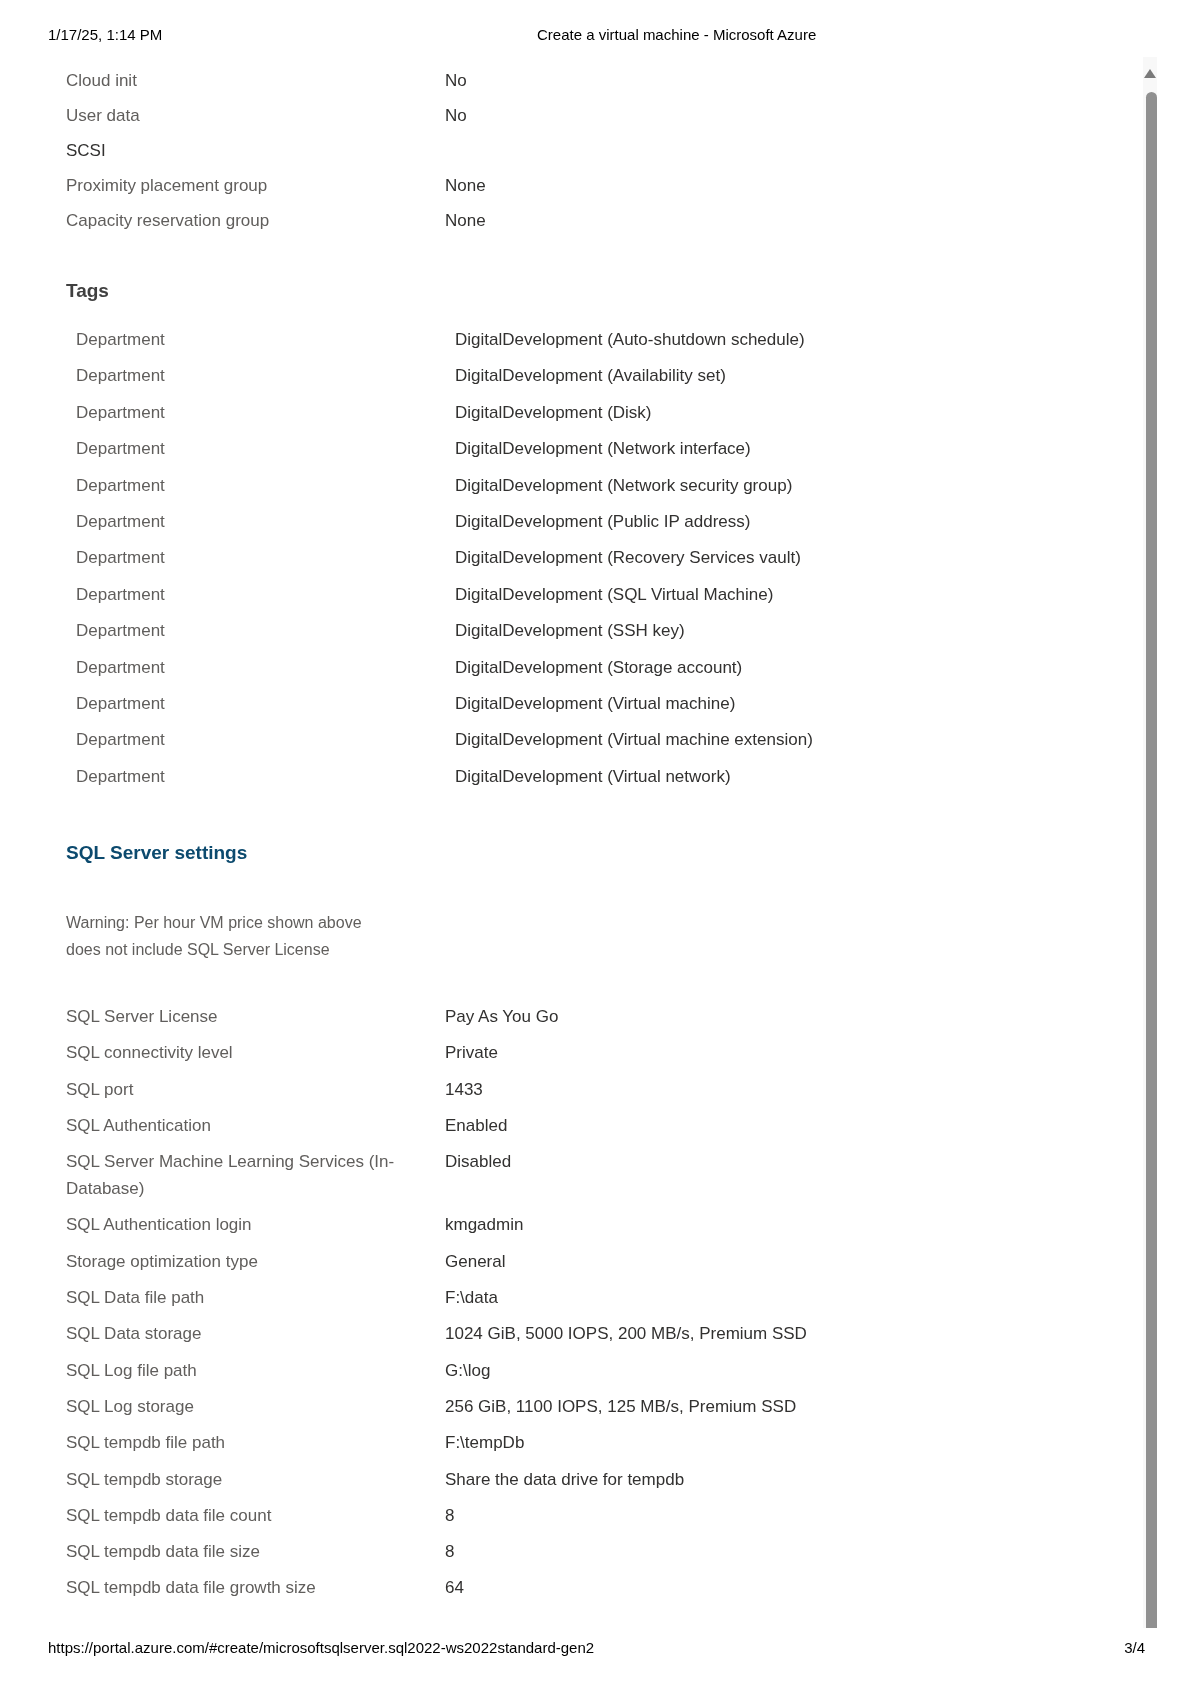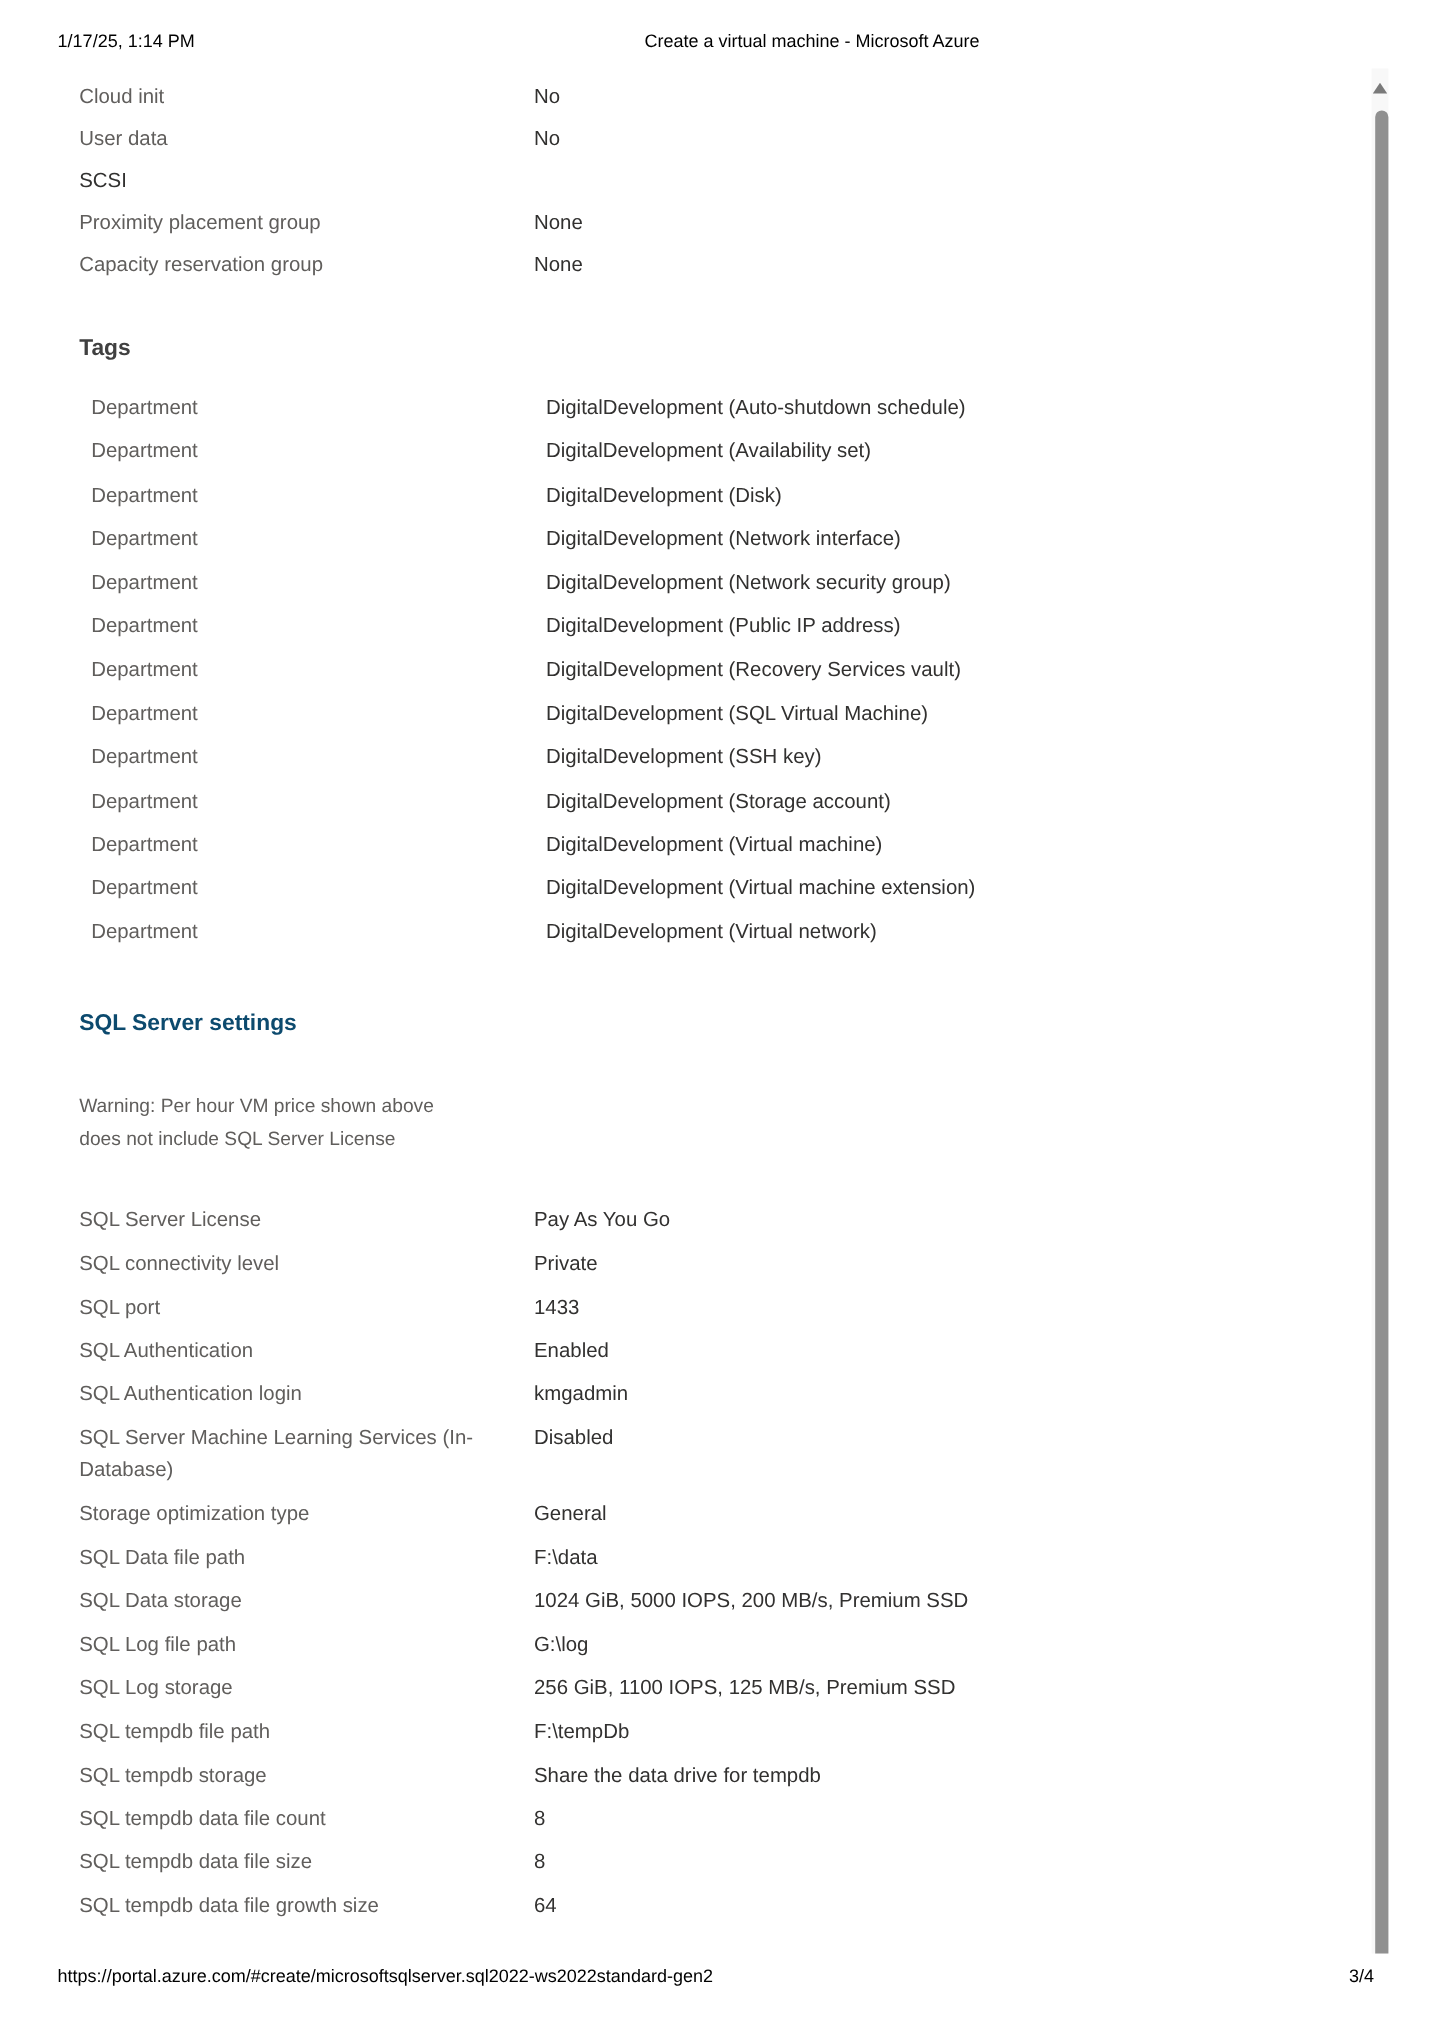--- a/index.html
+++ b/index.html
@@ -185,27 +185,27 @@
       <span class="lbl">SQL port</span>
       <span class="val">1433</span>
     </div>
 
     <div class="row">
       <span class="lbl">SQL Authentication</span>
       <span class="val">Enabled</span>
     </div>
 
     <div class="row">
+      <span class="lbl">SQL Server Machine Learning Services (In-Database)</span>
+      <span class="val">Disabled</span>
+    </div>
+
+    <div class="row">
       <span class="lbl">SQL Authentication login</span>
       <span class="val">kmgadmin</span>
-    </div>
-
-    <div class="row">
-      <span class="lbl">SQL Server Machine Learning Services (In-Database)</span>
-      <span class="val">Disabled</span>
     </div>
 
     <div class="row">
       <span class="lbl">Storage optimization type</span>
       <span class="val">General</span>
     </div>
 
     <div class="row">
       <span class="lbl">SQL Data file path</span>
       <span class="val">F:\data</span>

